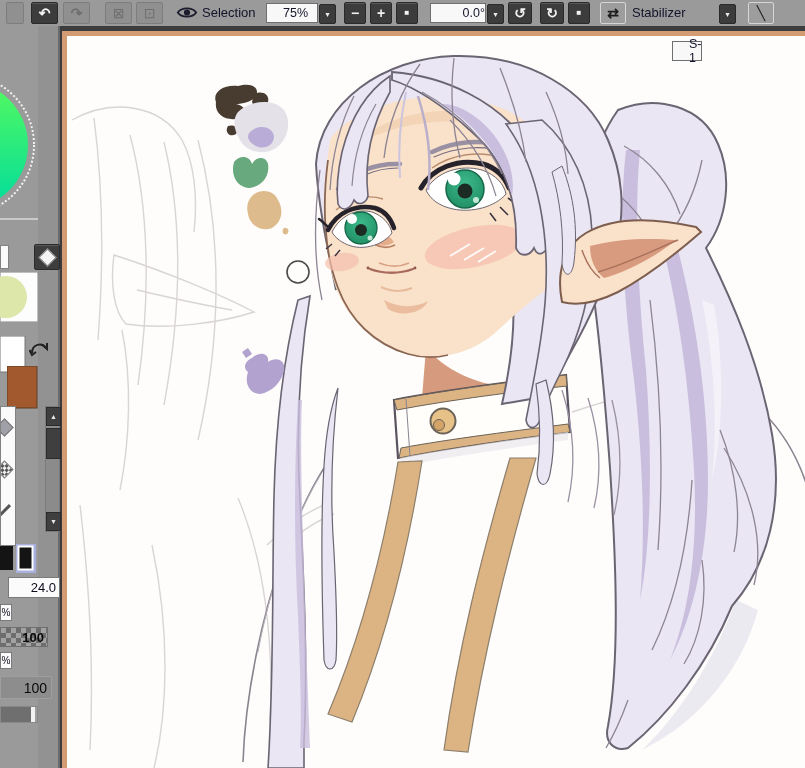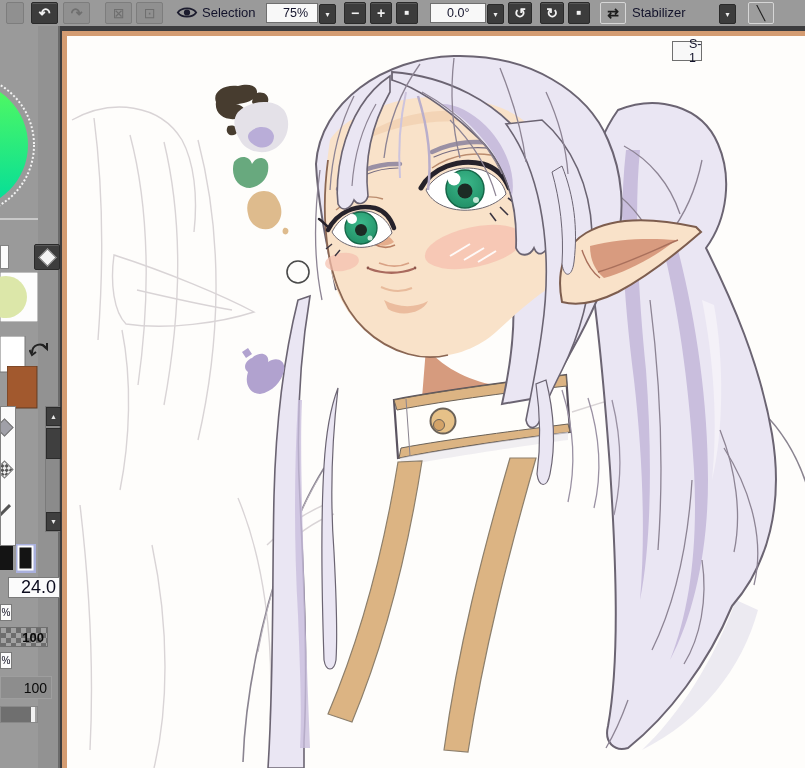--- a/index.html
+++ b/index.html
@@ -16,21 +16,21 @@
   .drop{position:absolute;top:4px;width:15px;height:18px;background:#3c3c3c;border:1px solid #2a2a2a;color:#eee;
         font-size:8px;display:flex;align-items:center;justify-content:center;border-radius:2px;}
   .lbl{position:absolute;top:5px;font-size:13px;color:#12122a;}
   
   #panel{position:absolute;left:0;top:26px;width:58px;height:742px;background:#9a9a9a;z-index:4;}
   #panel .strip{position:absolute;left:38px;top:0;width:20px;height:742px;background:#929292;}
   .pbox{position:absolute;box-sizing:border-box;}
   .dkbtn{background:#3d3d3d;border:1px solid #2a2a2a;box-shadow:inset 0 1px 0 #5a5a5a;border-radius:2px;
          display:flex;align-items:center;justify-content:center;}
   .whbox{background:#fbfbfb;border:1px solid #828282;}
-  .field{background:#fbfbfb;border:1px solid #7a7a7a;color:#0c0c1e;font-size:18px;display:flex;align-items:center;
+  .field{background:#fbfbfb;border:1px solid #7a7a7a;color:#0c0c1e;font-size:13px;display:flex;align-items:center;
          justify-content:flex-end;padding-right:3px;box-sizing:border-box;}
   .checker{background:repeating-conic-gradient(#6d6d6d 0% 25%, #a2a2a2 0% 50%) 0 0/10px 10px;
            color:#0a0a0a;font-size:13px;font-weight:bold;display:flex;align-items:center;justify-content:flex-end;padding-right:3px;box-sizing:border-box;}
   .scrollbtn{background:#3f3f3f;border:1px solid #2b2b2b;color:#e8e8e8;font-size:7px;display:flex;align-items:center;justify-content:center;}
   .diamond{width:11px;height:11px;background:#f4f4f4;border:1px solid #777;transform:rotate(45deg);}
   .diamond.gray{background:#a0a0a8;}
   .diamond.chk{background:repeating-conic-gradient(#555 0% 25%, #eee 0% 50%) 0 0/6px 6px;}
   .pencil{width:15px;height:2.5px;background:#555;transform:rotate(-45deg);}
   
   #canvas-area{position:absolute;left:58px;top:26px;width:747px;height:742px;background:#3c3c3e;border-left:2px solid #6a6a6a;box-sizing:border-box;z-index:1;}
@@ -73,21 +73,21 @@
     <div class="tb dark" style="left:344px;width:22px;font-weight:bold;">
         <span>−</span>
       </div>
     <div class="tb dark" style="left:370px;width:22px;font-weight:bold;">
         <span>+</span>
       </div>
     <div class="tb dark" style="left:396px;width:22px;font-size:8px;">
         <span>■</span>
       </div>
 
-    <div class="combo" style="left:430px;width:56px;">
+    <div class="combo" style="left:430px;width:56px;justify-content:flex-end;">
         <span>0.0°</span>
       </div>
     <div class="drop" style="left:487px;">
         <span>▾</span>
       </div>
     <div class="tb dark" style="left:508px;width:24px;font-weight:bold;">
         <span>↺</span>
       </div>
     <div class="tb dark" style="left:540px;width:24px;font-weight:bold;">
         <span>↻</span>

